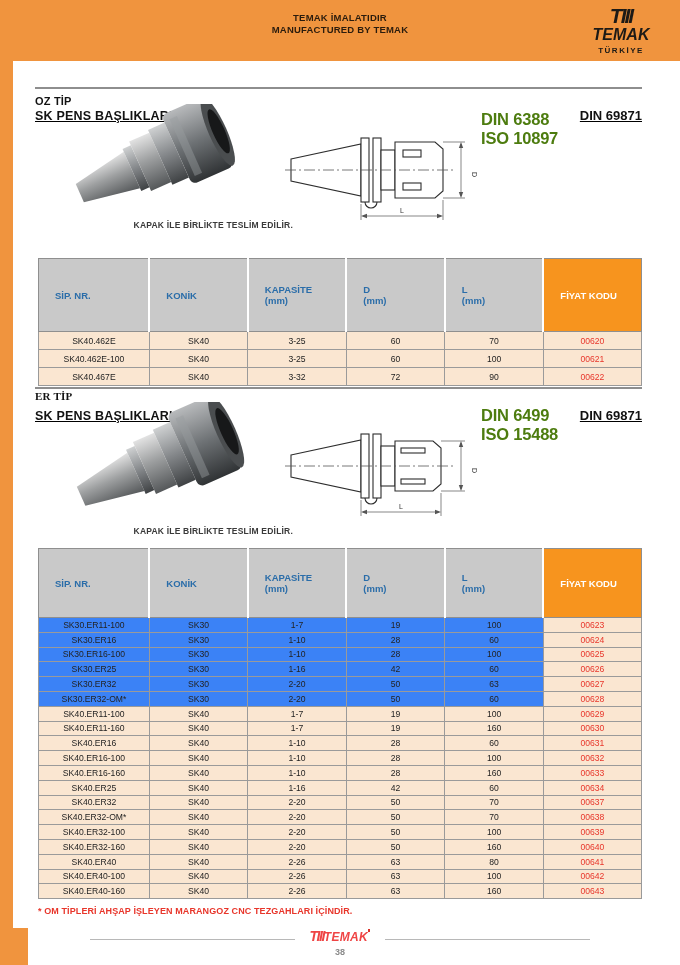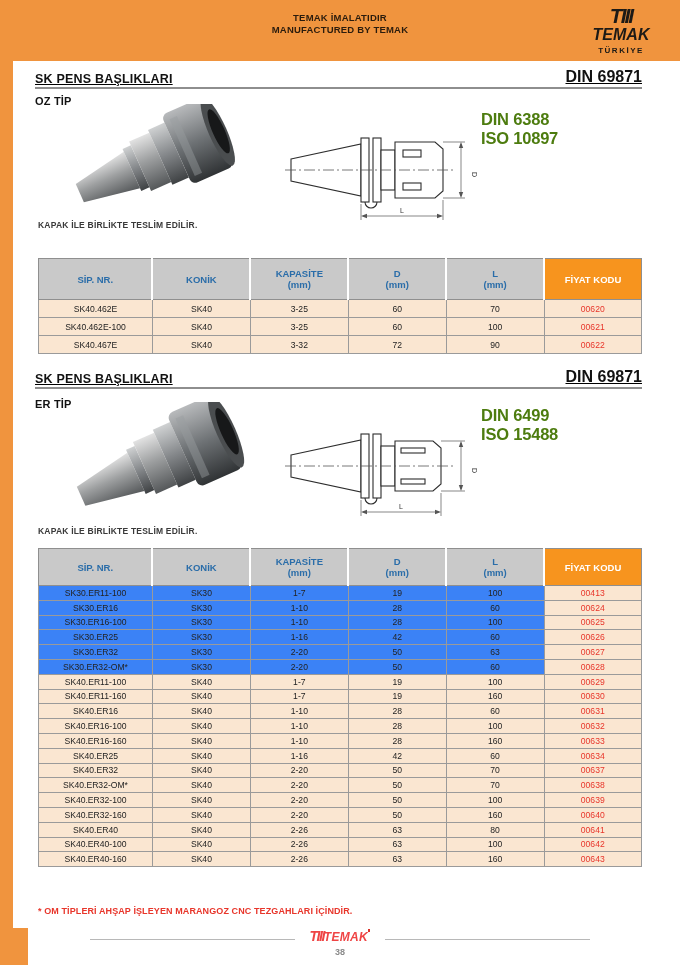--- a/index.html
+++ b/index.html
@@ -15,37 +15,37 @@
   .banner{position:absolute;left:0;top:12px;width:680px;text-align:center;color:#2b1c0d;
           font-size:9.5px;font-weight:700;line-height:12px;letter-spacing:.2px;}
   .logo-top{position:absolute;right:20px;top:5px;width:78px;text-align:center;color:#1d1a16;line-height:1;}
   .logo-top .mark{font-size:21px;font-weight:900;font-style:italic;letter-spacing:-2px;display:block;}
   .logo-top .name{font-size:16px;font-weight:900;font-style:italic;letter-spacing:0;display:block;margin-top:1px;}
   .logo-top .country{font-size:8px;font-weight:700;letter-spacing:1.5px;display:block;margin-top:4px;}
 
   
   .sec-head{position:absolute;left:35px;right:38px;display:flex;justify-content:space-between;align-items:flex-end;text-decoration:underline;}
   .sec-title{font-size:12.5px;font-weight:700;color:#121212;letter-spacing:.2px;}
-  .sec-din{font-size:16px;font-weight:700;color:#121212;}
+  .sec-din{font-size:13px;font-weight:700;color:#121212;margin-top:40px;}
   .sec-rule{position:absolute;left:35px;right:38px;height:2px;background:#8e8e8e;}
   .type-label{position:absolute;left:35px;font-size:11px;font-weight:700;color:#121212;letter-spacing:.2px;}
-  .photo-caption{position:absolute;left:38px;width:255px;text-align:left;font-size:8.5px;font-weight:700;
+  .photo-caption{position:absolute;left:38px;width:255px;text-align:right;font-size:8.5px;font-weight:700;
                  color:#3a3a3a;letter-spacing:.2px;}
 
   
   .std-block{position:absolute;left:481px;width:170px;color:#4d7c0f;}
   .std1,.std2{font-size:16.5px;font-weight:700;letter-spacing:-.2px;line-height:19px;}
   .specs{margin-top:8px;}
   .spec-line{white-space:pre;font-size:9.5px;font-weight:700;line-height:12.2px;color:#1c1c1c;}
 
   
   table.data{position:absolute;left:38px;width:604px;border-collapse:collapse;table-layout:fixed;
              border:1px solid #8f8f8f;}
-  table.data th{background:#c9c9c9;color:#2a6da9;font-size:9.5px;font-weight:700;text-align:center;
-                vertical-align:middle;border-left:2px solid #fff;border-bottom:1px solid #8f8f8f;padding:0;}
+  table.data th{background:#c9c9c9;color:#2a6da9;font-size:9.5px;font-weight:700;text-align:left;
+                vertical-align:middle;border-left:2px solid #fff;border-bottom:1px solid #8f8f8f;padding:16px;}
   table.data th:first-child{border-left:none;}
   table.data th .h1{line-height:11px;}
   table.data th .h2{line-height:11px;font-weight:700;}
   table.data th.fiyat{background:#f7941e;color:#ffffff;}
   table.data td{font-size:8.6px;color:#232323;text-align:center;vertical-align:middle;
                 border:1px solid #9a9a9a;padding:0;}
   tr.peach td{background:#fae6d1;}
   tr.gray td{background:#3b82f6;}
   table.data td.code{color:#e8362b;font-weight:400;background:#fae6d1;}
   #table1 th{height:40px;}  #table1 td{height:17px;}
@@ -227,21 +227,21 @@
         <td class="code">00622</td>
       </tr>
       </tbody>
   </table>
 
   <div class="sec-head" style="top:368px;">
     <span class="sec-title">SK PENS BAŞLIKLARI</span>
     <span class="sec-din">DIN 69871</span>
   </div>
   <div class="sec-rule" style="top:387px;"></div>
-  <div class="type-label" style="top:398px;">ER TİP</div>
+  <div class="type-label" style="top:390px;font-family:Liberation Serif, serif;">ER TİP</div>
 
   <svg class="abs" style="left:55px;top:402px;" width="205" height="122" viewBox="0 0 195 115">
     <g transform="rotate(-24 97 57)">
       <polygon points="18,47 75,37 75,77 18,67" fill="url(#g1)"></polygon>
       <rect x="75" y="34" width="9" height="46" fill="url(#g2)"></rect>
       <rect x="84" y="30" width="22" height="54" fill="url(#g1)"></rect>
       <rect x="106" y="27" width="18" height="60" fill="url(#g2)"></rect>
       <rect x="124" y="19" width="46" height="76" rx="6" fill="url(#g3)"></rect>
       <rect x="130" y="26" width="8" height="62" fill="#9a9da0" opacity=".45"></rect>
       <ellipse cx="169" cy="57" rx="9" ry="37" fill="#4a4d4f"></ellipse>
@@ -323,21 +323,21 @@
         </th>
         </tr>
     </thead>
     <tbody>
         <tr class="gray">
         <td>SK30.ER11-100</td>
         <td>SK30</td>
         <td>1-7</td>
         <td>19</td>
         <td>100</td>
-        <td class="code">00413</td>
+        <td class="code">00623</td>
       </tr>
         <tr class="gray">
         <td>SK30.ER16</td>
         <td>SK30</td>
         <td>1-10</td>
         <td>28</td>
         <td>60</td>
         <td class="code">00624</td>
       </tr>
         <tr class="gray">

